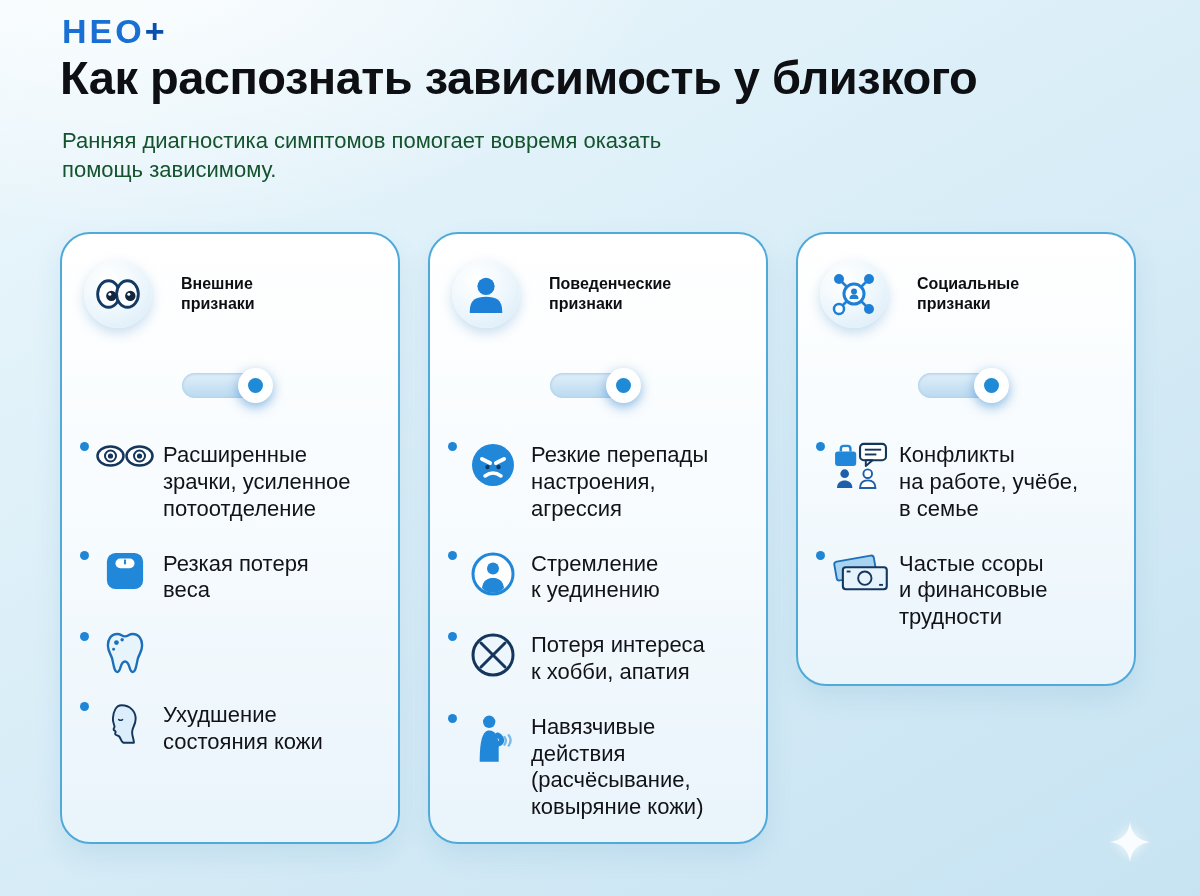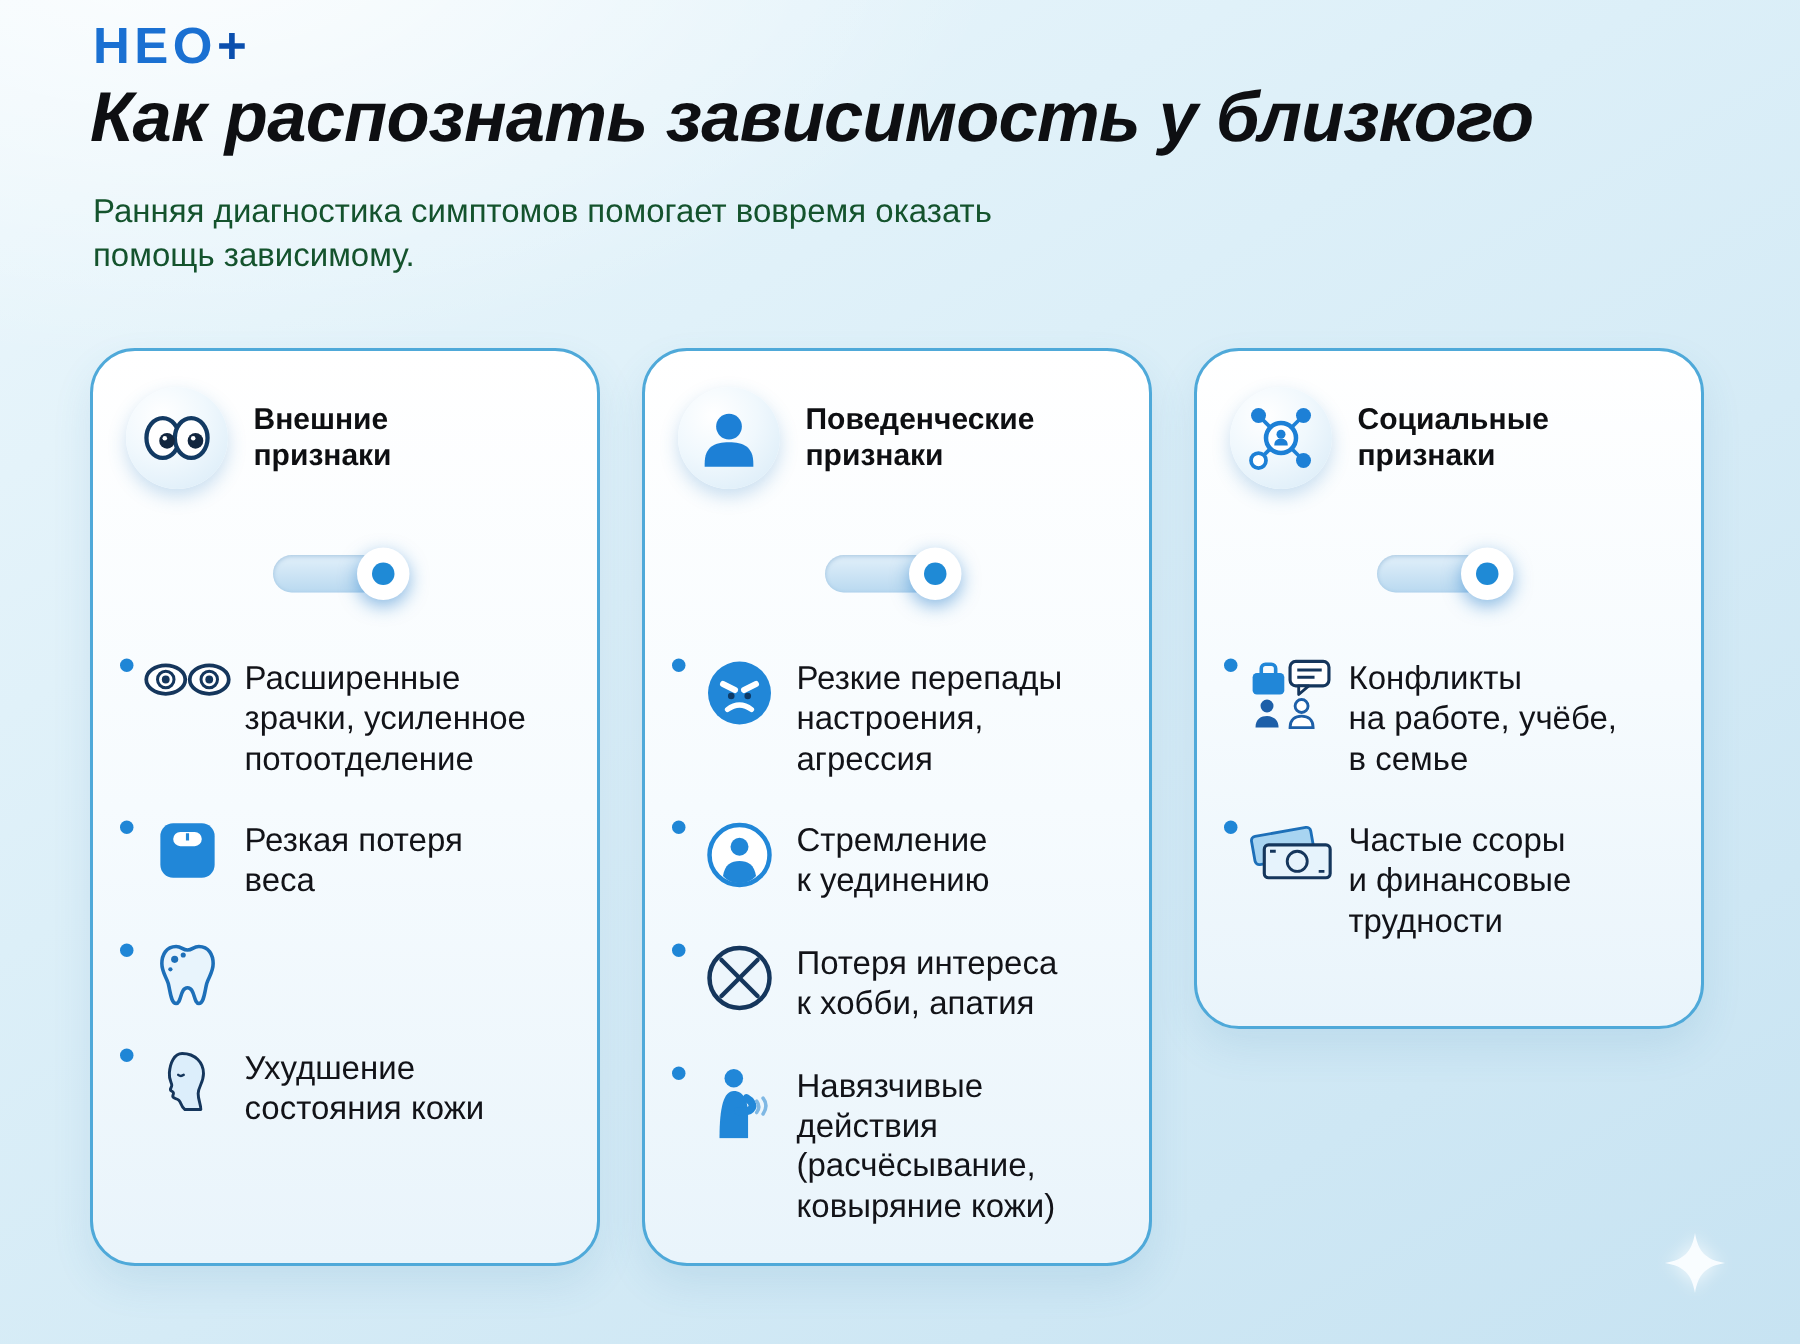--- a/index.html
+++ b/index.html
@@ -8,42 +8,42 @@
     width: 1200px; height: 896px; position: relative; overflow: hidden;
     font-family: "Liberation Sans", sans-serif;
     background:
       radial-gradient(1000px 520px at 10% -5%, rgba(255,255,255,.85), rgba(255,255,255,0) 55%),
       linear-gradient(150deg, #ecf7fc 0%, #dceff8 40%, #c7e3f2 100%);
   }
 
   .logo { position: absolute; left: 62px; top: 12px; font-size: 34px; font-weight: bold; letter-spacing: 3px; color: #1a70d2; }
   .logo .plus { color: #0b4fae; letter-spacing: 0; }
 
-  .page-title { position: absolute; left: 60px; top: 50px; margin: 0; font-size: 47px; font-weight: bold; color: #0e0f12; letter-spacing: -0.5px; white-space: nowrap; font-style: italic; }
+  .page-title { position: absolute; left: 60px; top: 50px; margin: 0; font-size: 47px; font-weight: bold; color: #0e0f12; letter-spacing: -0.5px; white-space: nowrap; }
   .page-subtitle { position: absolute; left: 62px; top: 126px; margin: 0; font-size: 22px; line-height: 1.32; color: #14532d; white-space: pre-line; }
 
   .cards { position: absolute; left: 60px; top: 232px; display: flex; gap: 28px; align-items: flex-start; }
 
   .card {
     width: 340px; height: 612px; position: relative;
     border: 2px solid #4fa9d9; border-radius: 30px;
     background: linear-gradient(180deg, #ffffff 0%, #f6fbfe 50%, #e9f4fb 100%);
     box-shadow: 0 12px 26px rgba(58,130,185,.12);
     padding: 24px 20px 24px 22px;
   }
   .card.short { height: 454px; }
 
   .card-header { display: flex; align-items: center; gap: 13px; }
   .icon-circle {
     width: 68px; height: 68px; border-radius: 50%; flex: 0 0 auto;
     display: flex; align-items: center; justify-content: center;
     background: radial-gradient(circle at 35% 28%, #ffffff 0%, #f0f8fd 45%, #d7eaf7 100%);
     box-shadow: 0 5px 12px rgba(47,128,196,.25);
   }
-  .card-title { margin: 4px; font-size: 20px; font-weight: bold; line-height: 1.22; color: #0e0f12; white-space: pre-line; }
+  .card-title { margin: 16px; font-size: 16px; font-weight: bold; line-height: 1.22; color: #0e0f12; white-space: pre-line; }
 
   .toggle {
     position: relative; margin: 44px 0 0 98px; width: 86px; height: 25px; border-radius: 13px;
     background: linear-gradient(180deg, #e2f0fa, #b9d9f0);
     box-shadow: inset 0 1px 3px rgba(64,126,180,.35); cursor: pointer;
   }
   .toggle .knob {
     position: absolute; right: -5px; top: -5px; width: 35px; height: 35px; border-radius: 50%;
     background: #ffffff; box-shadow: 0 4px 12px rgba(24,118,200,.5);
     display: flex; align-items: center; justify-content: center;

